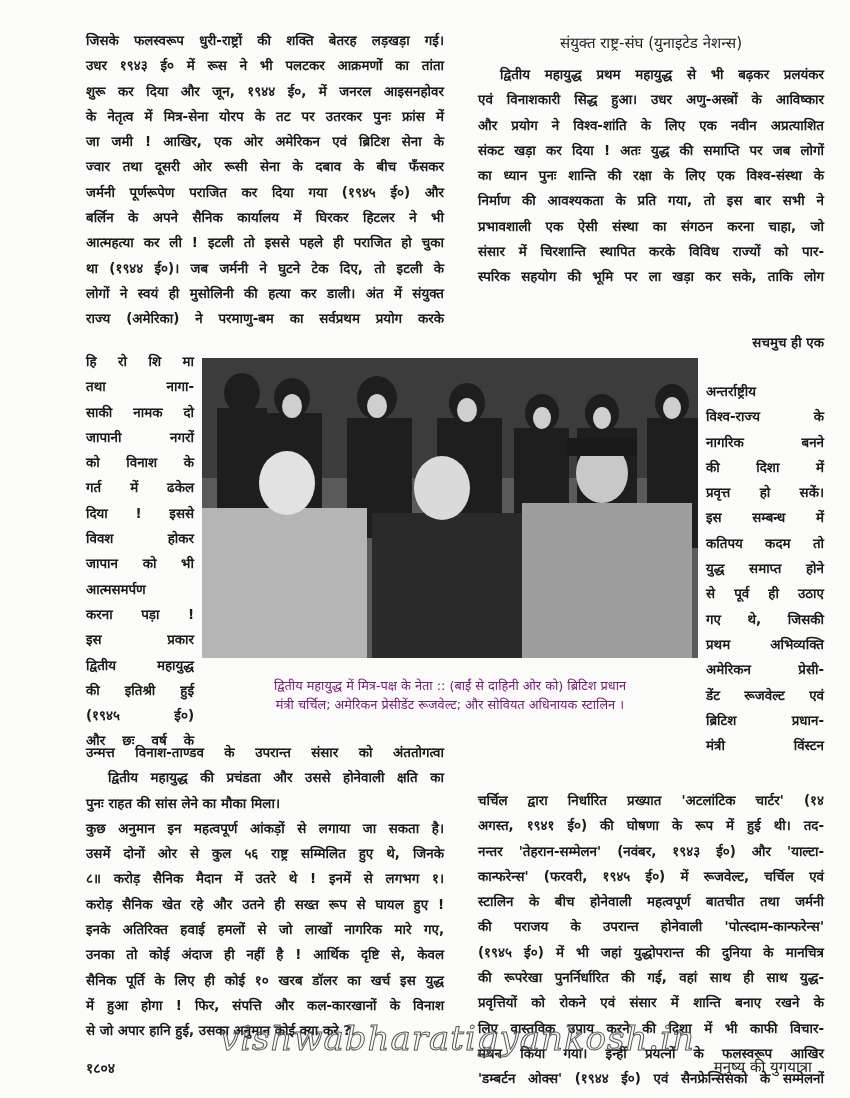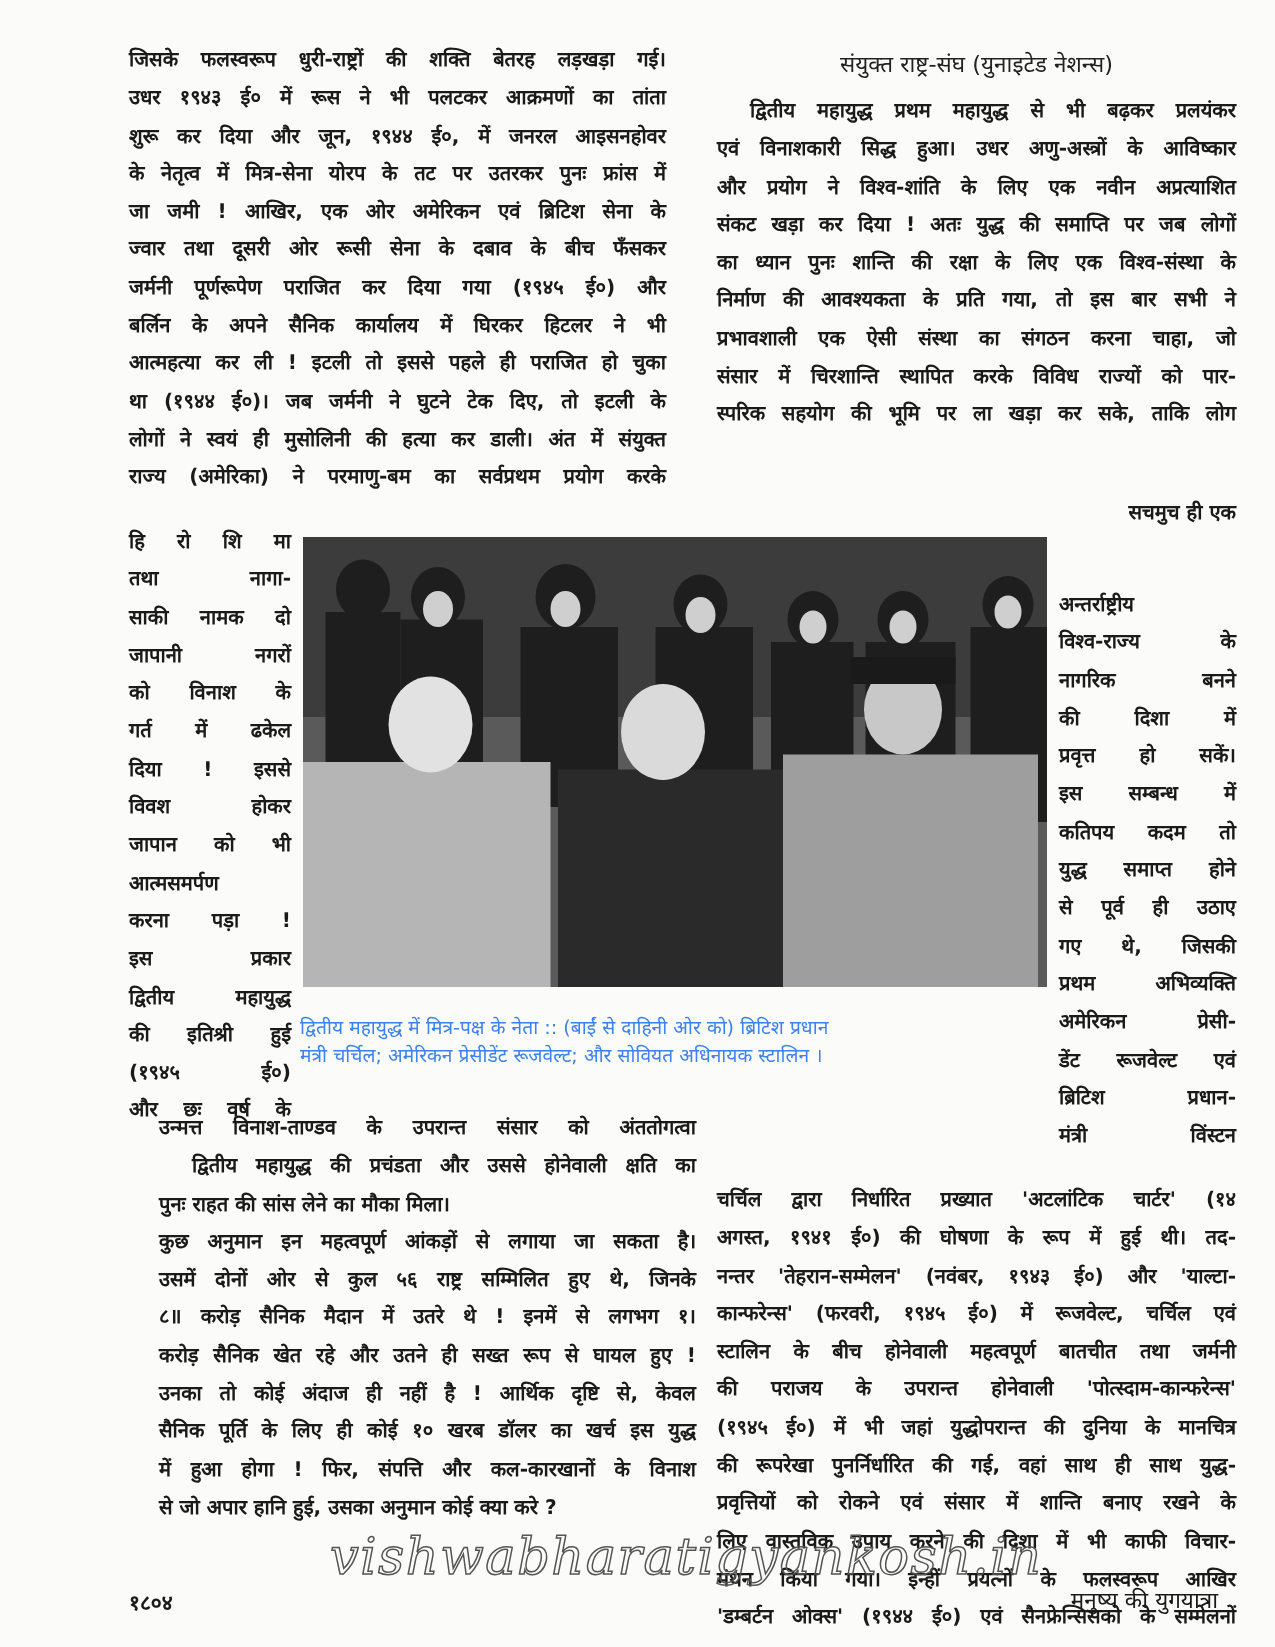--- a/index.html
+++ b/index.html
@@ -12,35 +12,35 @@
     position: absolute; font-size: 13.4px; line-height: 25.3px; font-weight: bold;
     text-align: justify; text-align-last: justify;
   }
   .col .line { display: block; white-space: nowrap; text-align-last: justify; }
   .col .line.last { text-align-last: left; }
   .col .line.indent { padding-left: 22px; }
   .col .line.right { text-align-last: right; margin-top: 40px; }
   #left-top { left: 86px; top: 28px; width: 358px; }
   #right-top { left: 478px; top: 62px; width: 346px; }
   #left-narrow { left: 86px; top: 349px; width: 108px; }
-  #right-narrow { left: 706px; top: 391px; width: 118px; }
-  #left-bottom { left: 86px; top: 740px; width: 358px; margin-left: 20px; }
+  #right-narrow { left: 706px; top: 379px; width: 118px; }
+  #left-bottom { left: 86px; top: 740px; width: 358px; }
   #right-bottom { left: 478px; top: 740px; width: 346px; margin-top: 48px; }
   .section-title {
     position: absolute; left: 478px; top: 32px; width: 346px; text-align: center;
     font-size: 15px; font-weight: normal; color: #222;
   }
   .photo {
     position: absolute; left: 202px; top: 358px; width: 496px; height: 300px;
     background: #6e6e6e; overflow: hidden;
   }
   .photo svg { width: 100%; height: 100%; display: block; }
   .caption {
-    position: absolute; left: 200px; top: 676px; width: 500px; 
-    font-size: 12.8px; line-height: 19px; font-weight: normal; color: #3b82f6;
+    position: absolute; left: 200px; top: 676px; width: 500px; text-align: center;
+    font-size: 12.8px; line-height: 19px; font-weight: normal; color: #701a75;
   }
   .footer-left { position: absolute; left: 86px; top: 1058px; font-size: 14px; font-weight: bold; }
   .footer-right { position: absolute; right: 38px; top: 1056px; font-size: 15px; }
   .watermark {
     position: absolute; left: 220px; top: 1018px; font-family: "DejaVu Serif", serif;
     font-style: italic; font-size: 34px; color: transparent; -webkit-text-stroke: 1px #555;
     letter-spacing: 1px; white-space: nowrap;
   }
 </style>
 </head>
@@ -159,20 +159,21 @@
   </div>
 
   <div class="col" id="left-bottom">
       <span class="line">उन्मत्त विनाश-ताण्डव के उपरान्त संसार को अंततोगत्वा</span>
       <span class="line indent">द्वितीय महायुद्ध की प्रचंडता और उससे होनेवाली क्षति का</span>
       <span class="line last">पुनः राहत की सांस लेने का मौका मिला।</span>
       <span class="line">कुछ अनुमान इन महत्वपूर्ण आंकड़ों से लगाया जा सकता है।</span>
       <span class="line">उसमें दोनों ओर से कुल ५६ राष्ट्र सम्मिलित हुए थे, जिनके</span>
       <span class="line">८॥ करोड़ सैनिक मैदान में उतरे थे ! इनमें से लगभग १।</span>
       <span class="line">करोड़ सैनिक खेत रहे और उतने ही सख्त रूप से घायल हुए !</span>
+      <span class="line">इनके अतिरिक्त हवाई हमलों से जो लाखों नागरिक मारे गए,</span>
       <span class="line">उनका तो कोई अंदाज ही नहीं है ! आर्थिक दृष्टि से, केवल</span>
       <span class="line">सैनिक पूर्ति के लिए ही कोई १० खरब डॉलर का खर्च इस युद्ध</span>
       <span class="line">में हुआ होगा ! फिर, संपत्ति और कल-कारखानों के विनाश</span>
       <span class="line last">से जो अपार हानि हुई, उसका अनुमान कोई क्या करे ?</span>
     </div>
   <div class="col" id="right-bottom">
       <span class="line">चर्चिल द्वारा निर्धारित प्रख्यात 'अटलांटिक चार्टर' (१४</span>
       <span class="line">अगस्त, १९४१ ई०) की घोषणा के रूप में हुई थी। तद-</span>
       <span class="line">नन्तर 'तेहरान-सम्मेलन' (नवंबर, १९४३ ई०) और 'याल्टा-</span>
       <span class="line">कान्फरेन्स' (फरवरी, १९४५ ई०) में रूजवेल्ट, चर्चिल एवं</span>

